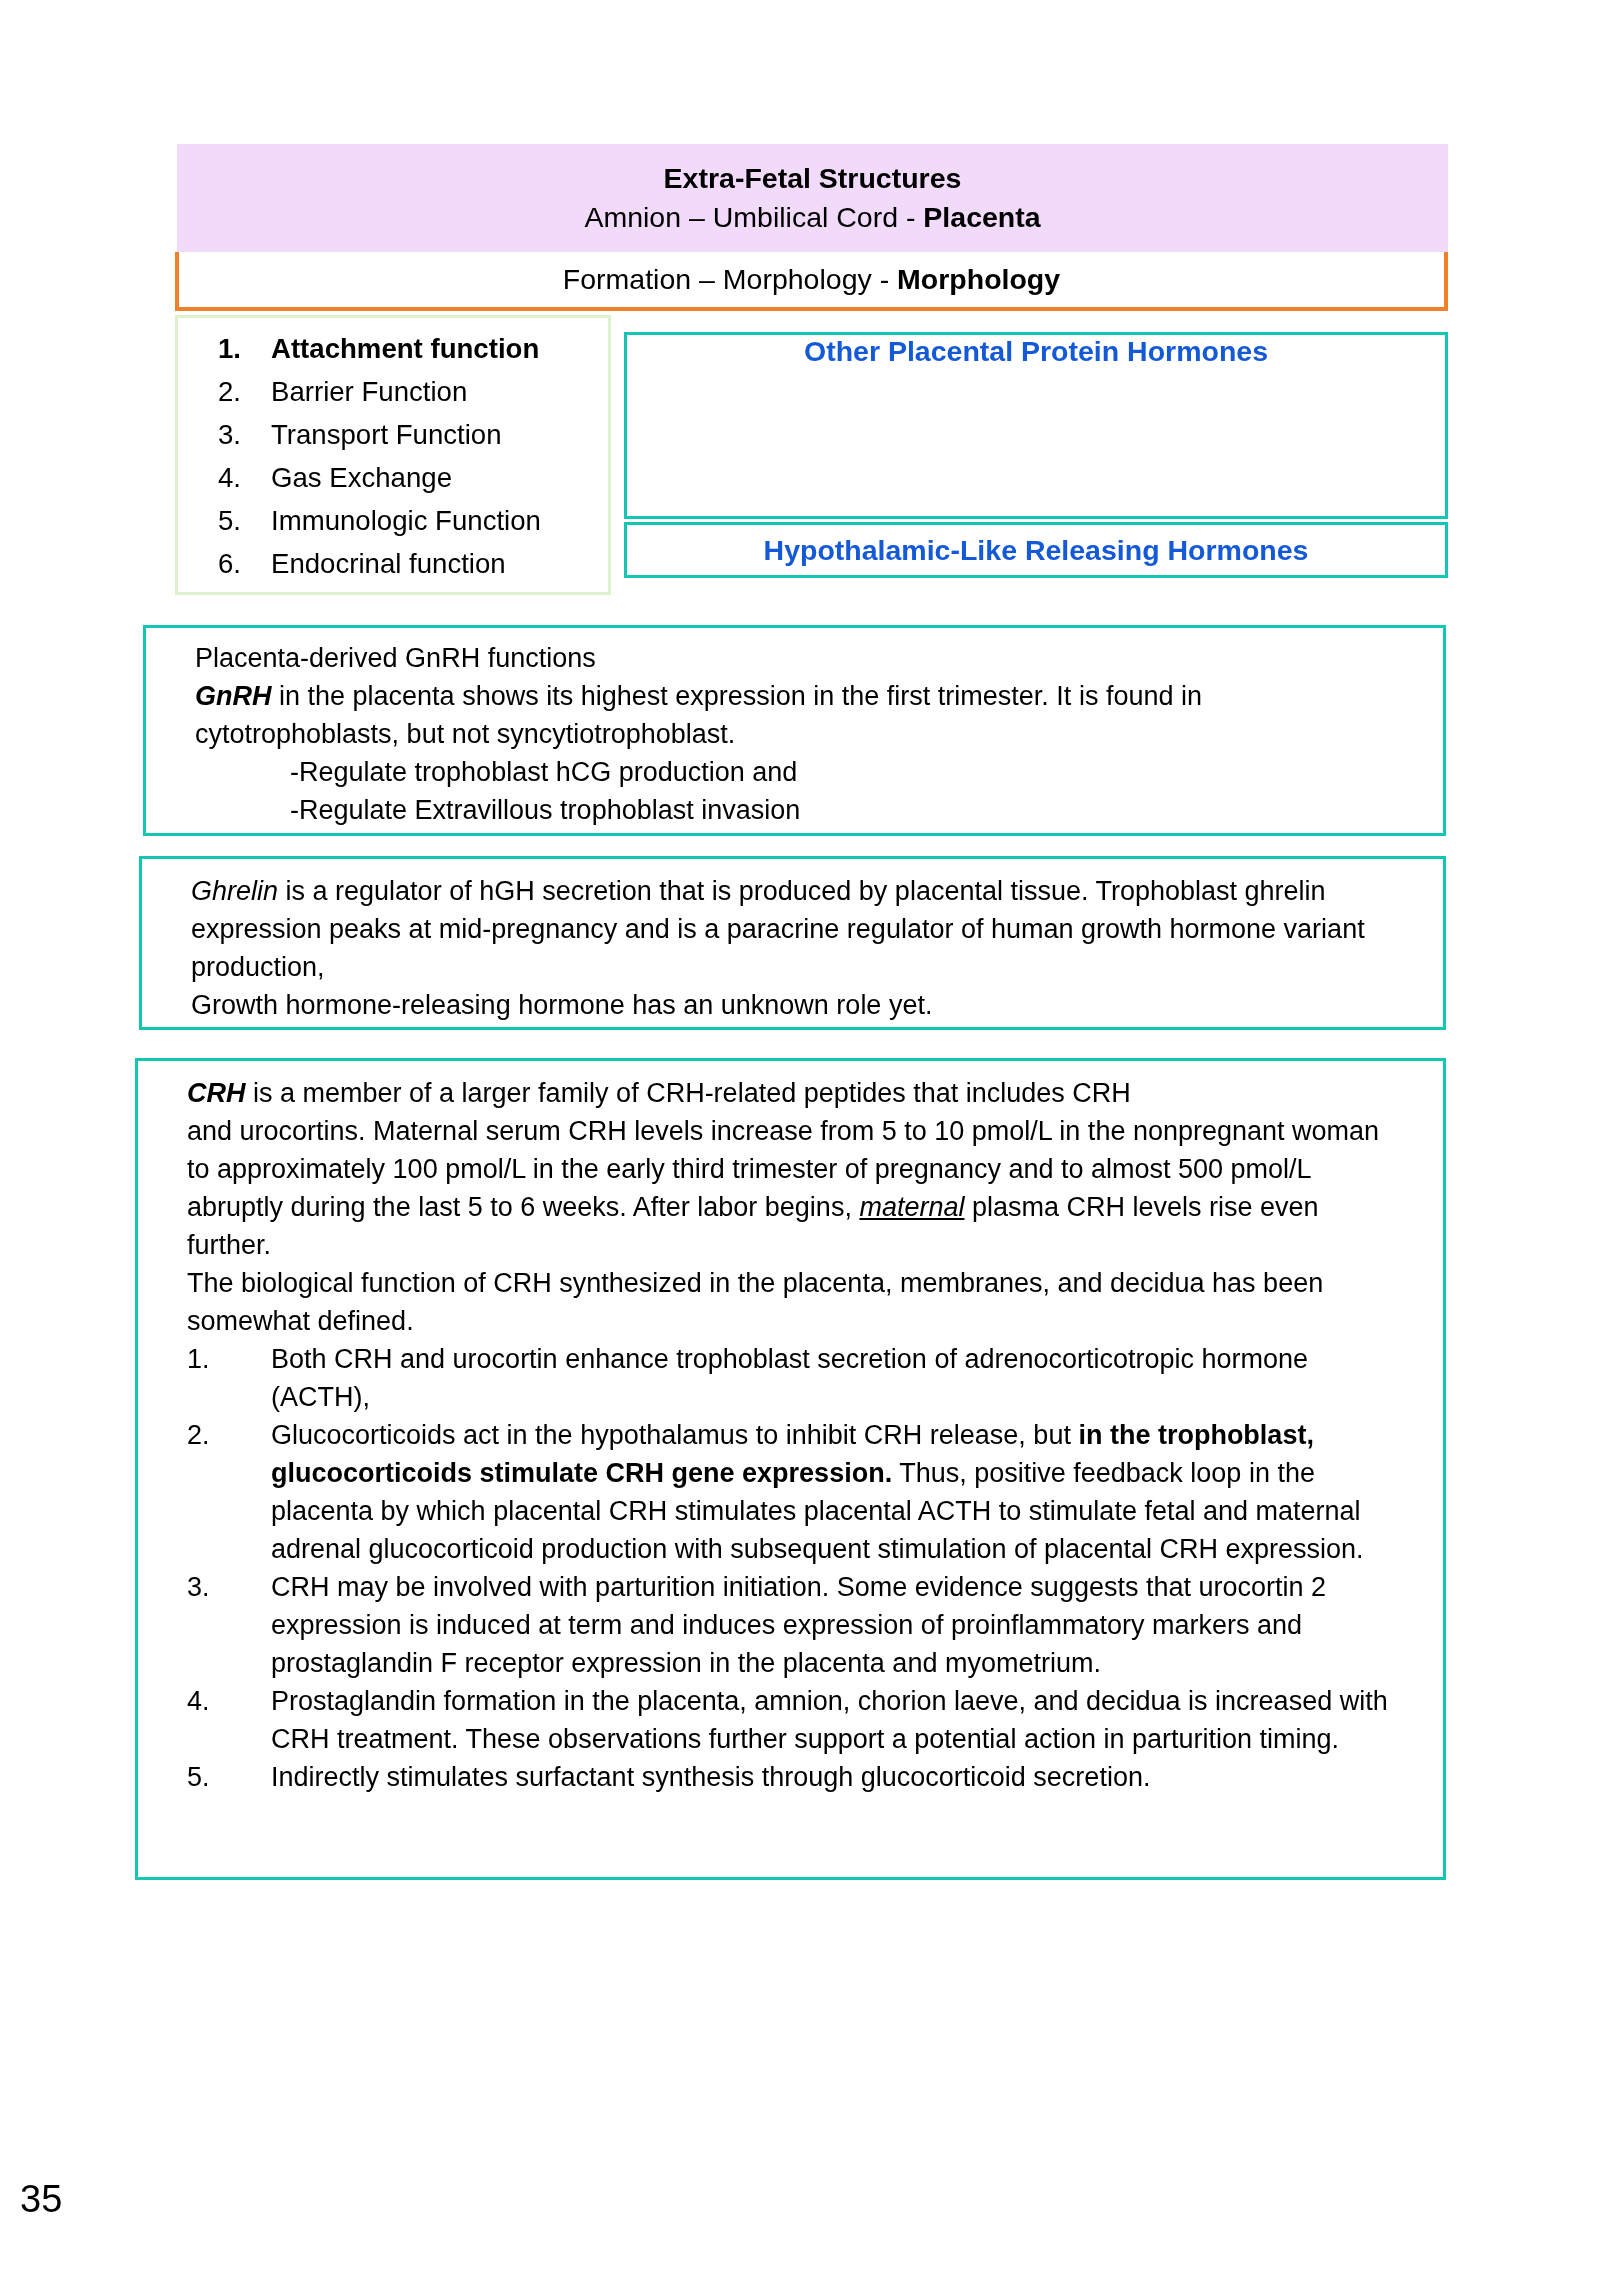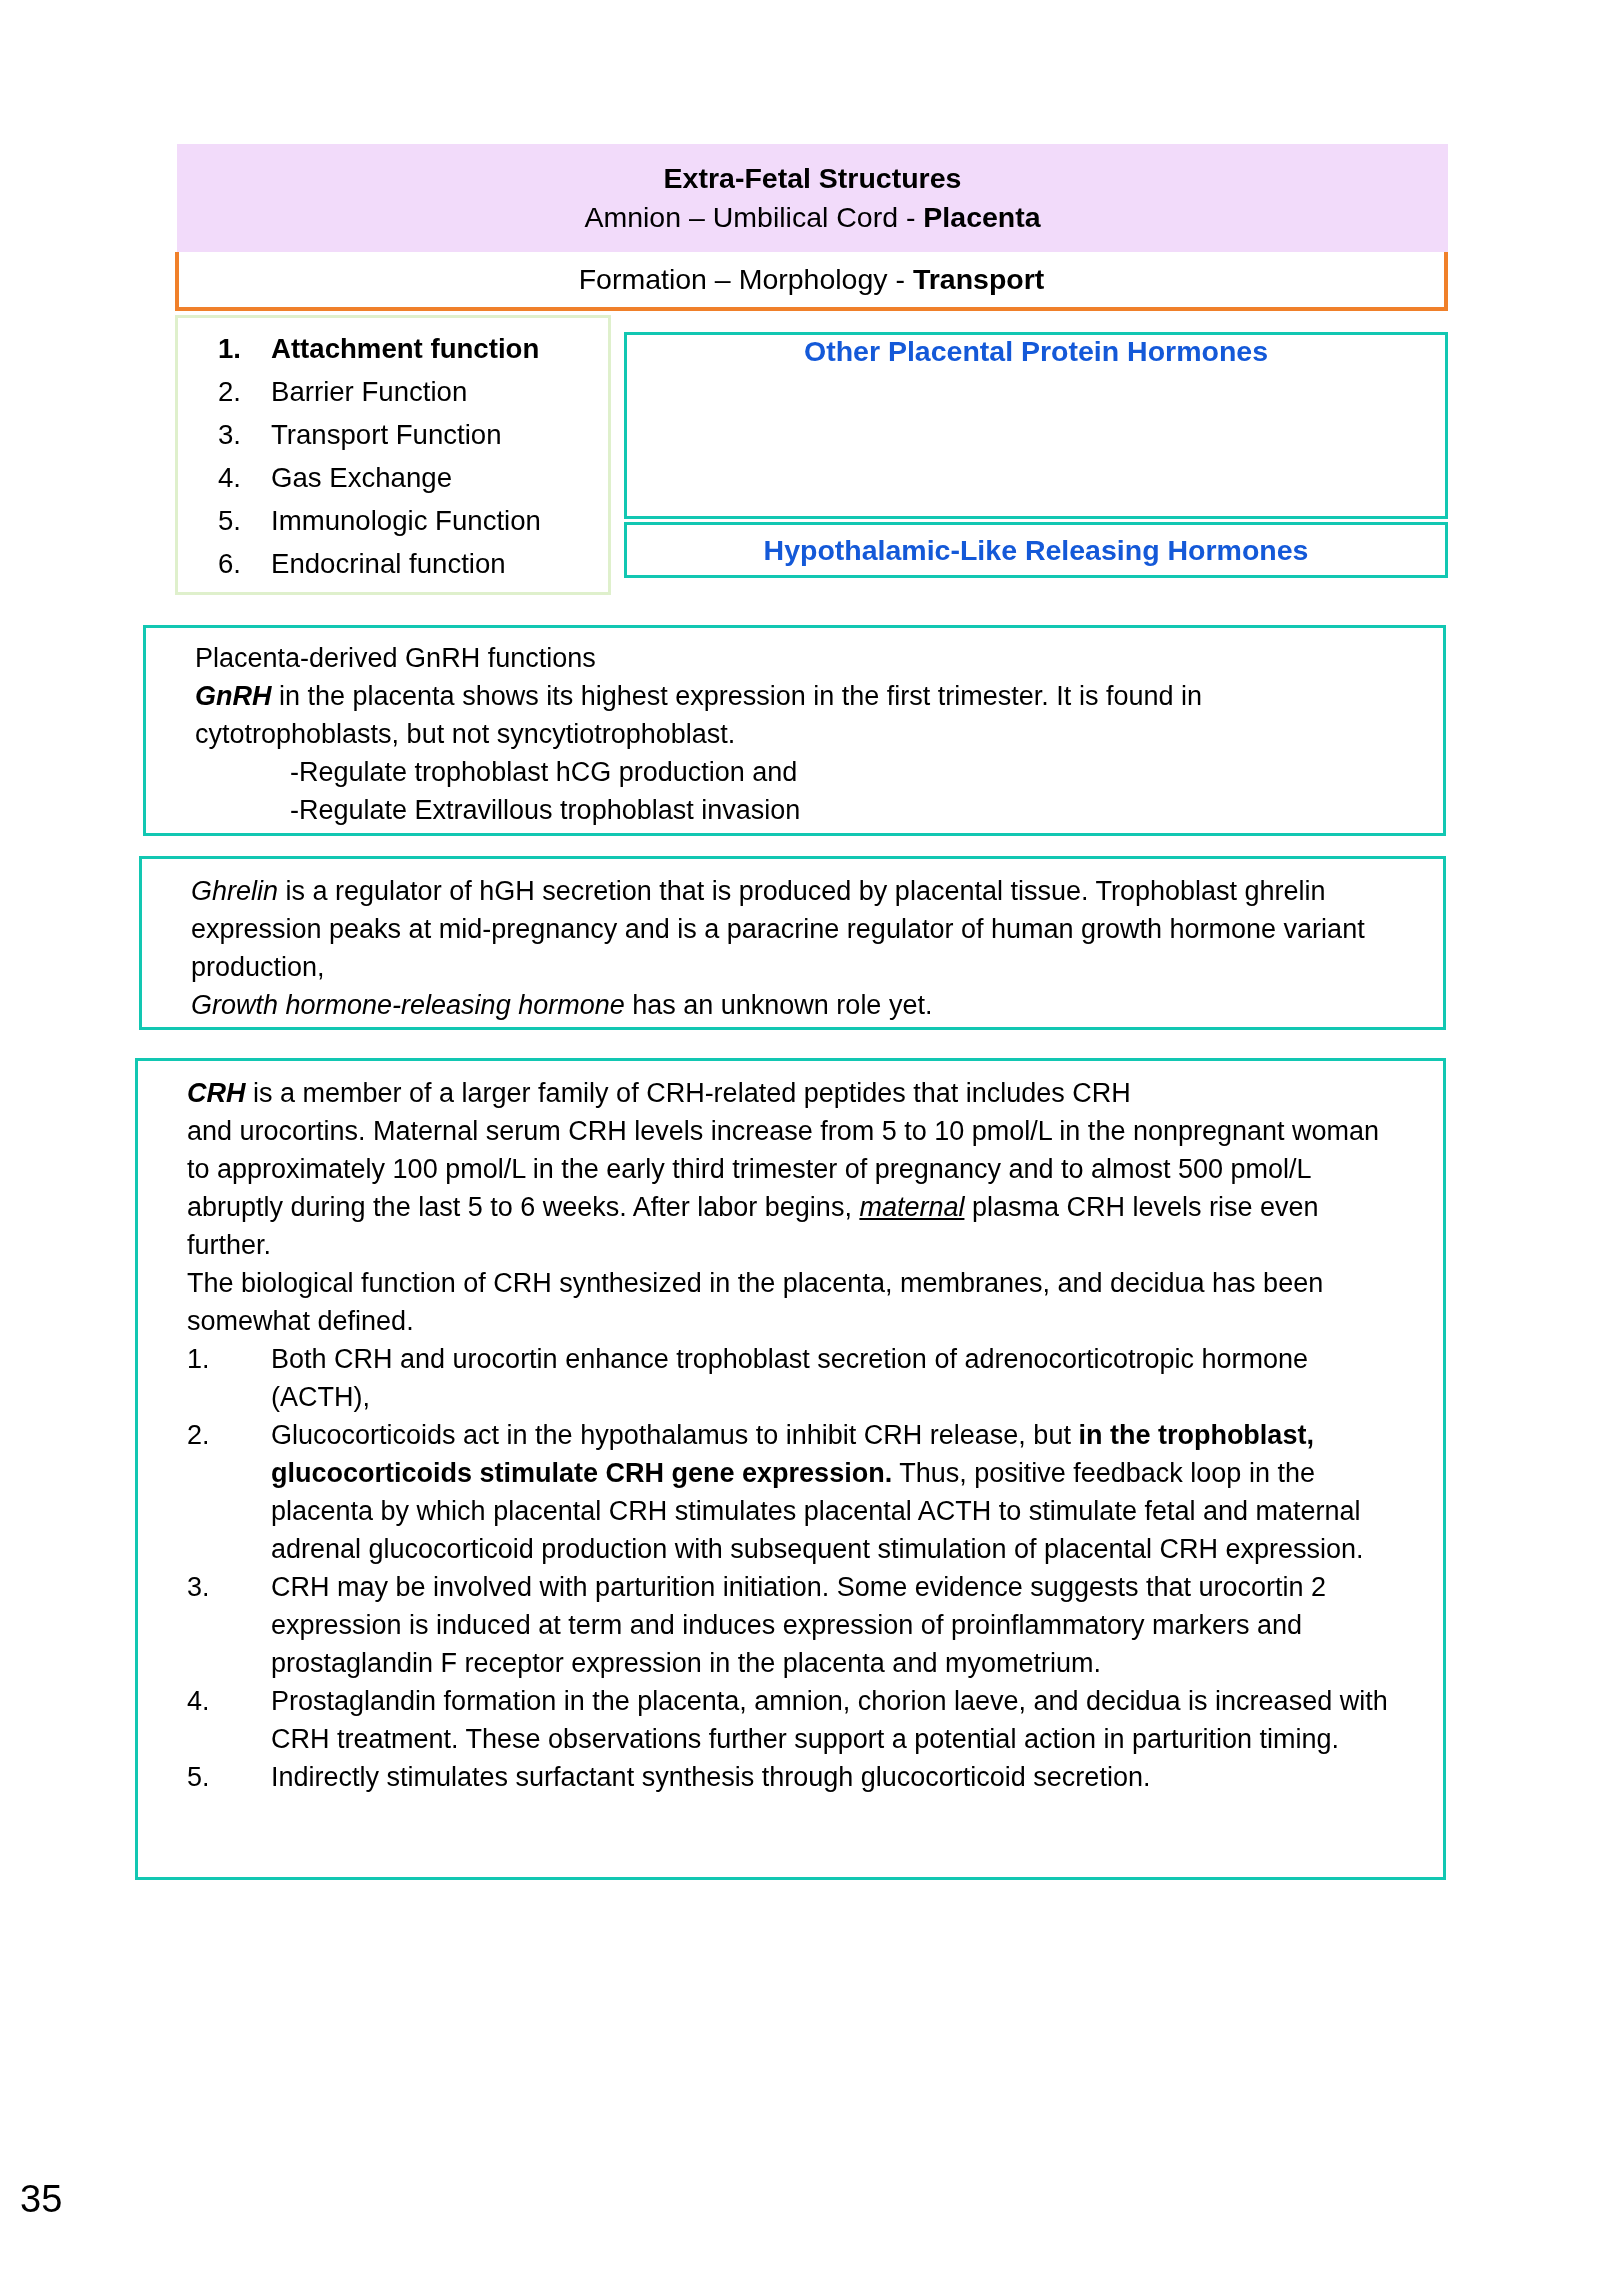--- a/index.html
+++ b/index.html
@@ -102,21 +102,21 @@
 <body>
 
 <div class="page">
 
   <div class="header-pink">
     <div class="header-title">Extra-Fetal Structures</div>
     <div class="header-subtitle"><span>Amnion – Umbilical Cord - </span><span style="font-weight: bold;">Placenta</span></div>
   </div>
 
   <div class="nav-box">
-    <div><span>Formation – Morphology - </span><span style="font-weight: bold;">Transport</span></div>
+    <div><span>Formation – Morphology - </span><span style="font-weight: bold;">Morphology</span></div>
   </div>
 
   <div class="func-box">
     <div class="func-item bold">
       <span class="func-num">1.</span>
       <span>Attachment function</span>
     </div>
     <div class="func-item">
       <span class="func-num">2.</span>
       <span>Barrier Function</span>
@@ -148,21 +148,21 @@
 
   <div class="teal textbox gnrh">
     <p>Placenta-derived GnRH functions</p>
     <p><span style="font-weight: bold; font-style: italic;">GnRH</span><span> in the placenta shows its highest expression in the first trimester. It is found in cytotrophoblasts, but not syncytiotrophoblast.</span></p>
     <p class="indent">-Regulate trophoblast hCG production and</p>
     <p class="indent">-Regulate Extravillous trophoblast invasion</p>
   </div>
 
   <div class="teal textbox ghrelin">
     <p><span style="font-style: italic;">Ghrelin</span><span> is a regulator of hGH secretion that is produced by placental tissue. Trophoblast ghrelin expression peaks at mid-pregnancy and is a paracrine regulator of human growth hormone variant production,</span></p>
-    <p><span style="font-style: italic;">Growth hormone-releasing hormone</span><span> has an unknown role yet.</span></p>
+    <p><span style="">Growth hormone-releasing hormone</span><span> has an unknown role yet.</span></p>
   </div>
 
   <div class="teal textbox crh">
     <p><span style="font-weight: bold; font-style: italic;">CRH</span><span> is a member of a larger family of CRH-related peptides that includes CRH</span></p>
     <p><span>and urocortins. Maternal serum CRH levels increase from 5 to 10 pmol/L in the nonpregnant woman to approximately 100 pmol/L in the early third trimester of pregnancy and to almost 500 pmol/L abruptly during the last 5 to 6 weeks. After labor begins, </span><span style="font-style: italic; text-decoration: underline;">maternal</span><span> plasma CRH levels rise even further.</span></p>
     <p>The biological function of CRH synthesized in the placenta, membranes, and decidua has been somewhat defined.</p>
     <div class="crh-item">
       <span class="crh-num">1.</span>
       <span class="crh-text"><span>Both CRH and urocortin enhance trophoblast secretion of adrenocorticotropic hormone (ACTH),</span></span>
     </div>

